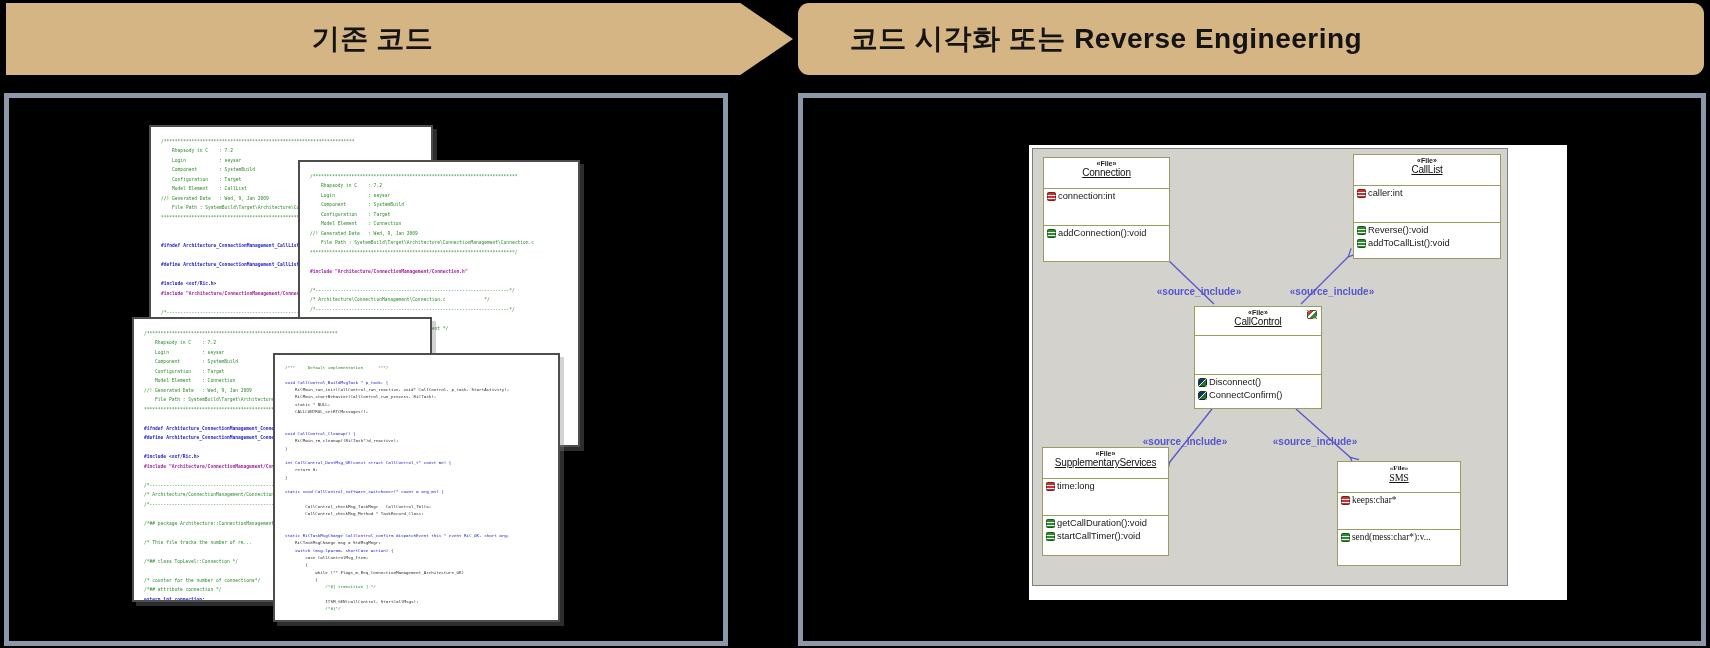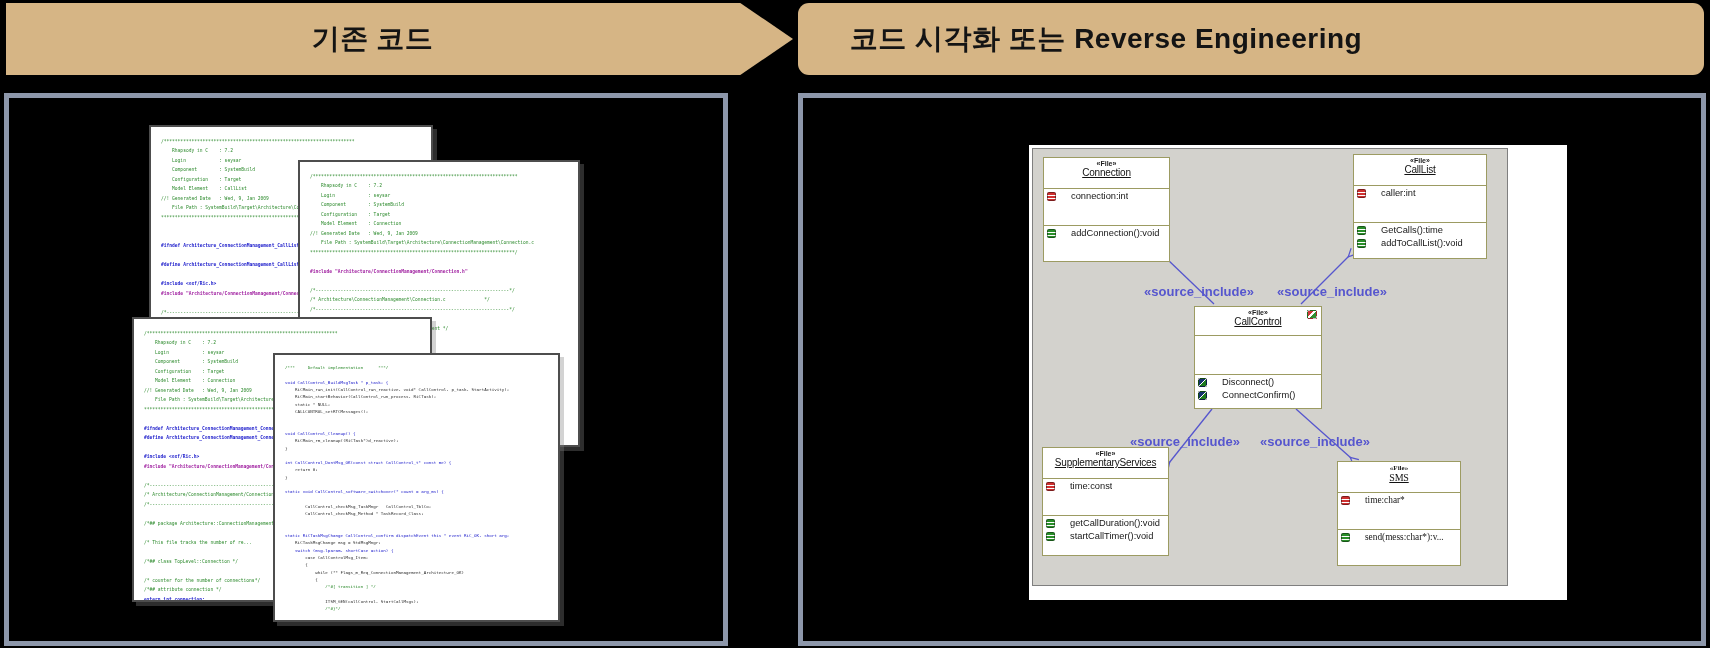--- a/index.html
+++ b/index.html
@@ -39,46 +39,46 @@
   .cl-p{color:var(--c-code_purple,#a020a0);font-weight:bold;}
   .cl-k{color:var(--c-code_black,#303030);}
 
   
   #uml-image{position:absolute;left:226px;top:47px;width:538px;height:455px;background:#fff;}
   #uml-window{position:absolute;left:3px;top:3px;width:474px;height:436px;box-sizing:content-box;
       background:var(--c-uml_bg,#d3d2cd);border:1px solid #7f7f7f;}
   .uml-class{position:absolute;box-sizing:border-box;background:#fff;
       border:1.5px solid var(--c-class_border,#9c9b62);display:flex;flex-direction:column;}
   #cls-connection{left:10px;top:8px;width:127px;height:105px;}
-  #cls-calllist{left:320px;top:5px;width:134px;height:105px;}
+  #cls-calllist{left:320px;top:5px;width:148px;height:105px;}
   #cls-callcontrol{left:161px;top:157px;width:128px;height:103px;justify-content:space-between;}
   #cls-suppl{left:9px;top:298px;width:127px;height:109px;}
   #cls-sms{left:304px;top:312px;width:124px;height:105px;font-family:Liberation Serif, serif;}
   .cls-head{height:28px;flex:none;text-align:center;padding-top:2px;position:relative;
       border-bottom:1.5px solid var(--c-class_border,#9c9b62);}
   #cls-callcontrol .cls-head{height:26px;}
   .cls-stereo{font-size:7px;font-weight:bold;color:#222;}
   .cls-name{font-size:10px;color:#111;text-decoration:underline;letter-spacing:-.2px;
       white-space:nowrap;overflow:hidden;}
   .cls-attrs{height:36px;flex:none;border-bottom:1.5px solid var(--c-class_border,#9c9b62);}
   #cls-callcontrol .cls-attrs{height:38px;}
   .cls-ops{flex:1;}
-  .mrow{display:flex;align-items:flex-start;gap:15px;padding:2px 2px 0 3px;}
+  .mrow{display:flex;align-items:flex-start;gap:2px;padding:2px 2px 0 3px;}
   .mtext{font-size:9.3px;color:#161616;line-height:11px;white-space:nowrap;overflow:hidden;}
   .mic{width:9px;height:9px;border-radius:2px;flex:none;margin-top:1px;
       border:1px solid rgba(0,0,0,.4);box-sizing:border-box;}
   .ic-attr{background-image:linear-gradient(180deg,#cf3030 0 2px,#fff 2px 3px,#cf3030 3px 5px,#fff 5px 6px,#cf3030 6px 9px);}
   .ic-op{background-image:linear-gradient(180deg,#2a8f2a 0 2px,#fff 2px 3px,#2a8f2a 3px 5px,#fff 5px 6px,#2a8f2a 6px 9px);}
   .ic-trigop{background-image:linear-gradient(135deg,#16316e 0 44%,#ffffff 44% 56%,#1d7a1d 56% 100%);}
   .ic-active{position:absolute;top:3px;right:4px;width:10px;height:9px;border-radius:1px;
       background:linear-gradient(135deg,#cf3a3a 0 40%,#ffffff 40% 55%,#2f8f2f 55% 100%);
       border:1px solid rgba(0,0,0,.25);box-sizing:border-box;}
   #edge-svg{position:absolute;left:0;top:0;pointer-events:none;}
   .edge-label{position:absolute;transform:translate(-50%,-50%);white-space:nowrap;
-      font-size:13px;font-weight:bold;color:var(--c-edge,#5656ce);}
+      font-size:10px;font-weight:bold;color:var(--c-edge,#5656ce);}
   #el-0{left:166px;top:142px;} #el-1{left:299px;top:142px;}
   #el-2{left:152px;top:292px;} #el-3{left:282px;top:292px;}
 </style>
 </head>
 <body>
 
 <div class="banner" id="banner-left">
   <span class="banner-label">기존 코드</span>
 </div>
 <div class="banner" id="banner-right">
@@ -277,21 +277,21 @@
         </div>
         <div class="cls-attrs">
             <div class="mrow">
               <span class="mic ic-attr"></span>
               <span class="mtext">caller:int</span>
             </div>
           </div>
         <div class="cls-ops">
             <div class="mrow">
               <span class="mic ic-op"></span>
-              <span class="mtext">GetCalls():time</span>
+              <span class="mtext">Reverse():void</span>
             </div>
             <div class="mrow">
               <span class="mic ic-op"></span>
               <span class="mtext">addToCallList():void</span>
             </div>
           </div>
       </div>
 
       <div class="uml-class" id="cls-callcontrol">
         <div class="cls-head">
@@ -313,21 +313,21 @@
       </div>
 
       <div class="uml-class" id="cls-suppl">
         <div class="cls-head">
           <div class="cls-stereo">«File»</div>
           <div class="cls-name">SupplementaryServices</div>
         </div>
         <div class="cls-attrs">
             <div class="mrow">
               <span class="mic ic-attr"></span>
-              <span class="mtext">time:const</span>
+              <span class="mtext">time:long</span>
             </div>
           </div>
         <div class="cls-ops">
             <div class="mrow">
               <span class="mic ic-op"></span>
               <span class="mtext">getCallDuration():void</span>
             </div>
             <div class="mrow">
               <span class="mic ic-op"></span>
               <span class="mtext">startCallTimer():void</span>
@@ -336,21 +336,21 @@
       </div>
 
       <div class="uml-class" id="cls-sms">
         <div class="cls-head">
           <div class="cls-stereo">«File»</div>
           <div class="cls-name">SMS</div>
         </div>
         <div class="cls-attrs">
             <div class="mrow">
               <span class="mic ic-attr"></span>
-              <span class="mtext">time:char*</span>
+              <span class="mtext">keeps:char*</span>
             </div>
           </div>
         <div class="cls-ops">
             <div class="mrow">
               <span class="mic ic-op"></span>
               <span class="mtext">send(mess:char*):v...</span>
             </div>
           </div>
       </div>
 

